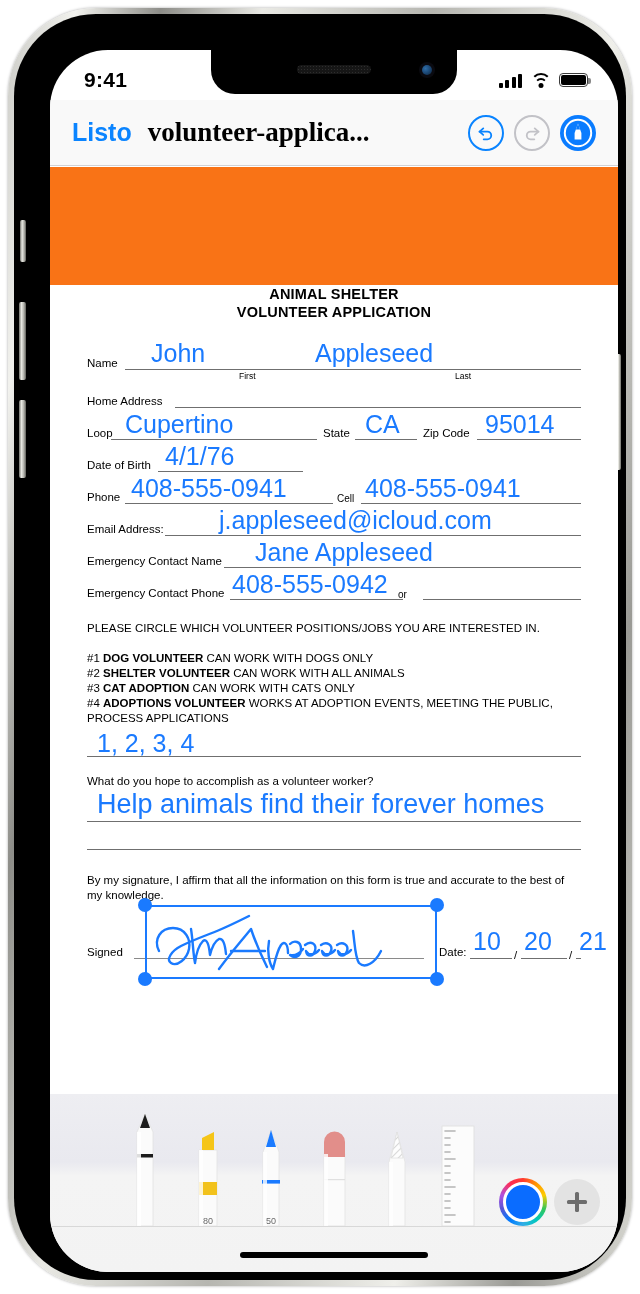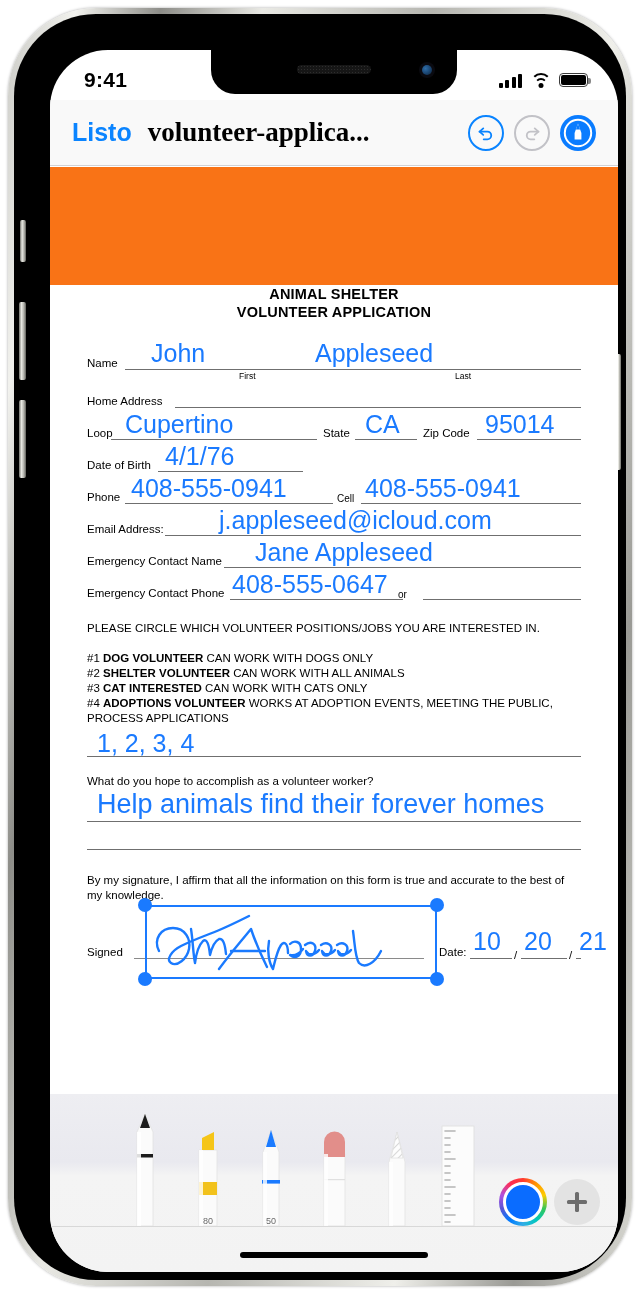--- a/index.html
+++ b/index.html
@@ -269,31 +269,31 @@
 
           <div class="row" style="height:30px; margin-top:2px;">
             <div class="lbl wlabel" style="left:0; top:10px;">Emergency Contact Name</div>
             <div class="fline" style="left:137px; right:0; top:22px;"></div>
             <div class="hand" style="position:absolute; left:168px; top:-5px;">Jane Appleseed</div>
           </div>
 
           <div class="row" style="height:30px; margin-top:2px;">
             <div class="lbl wlabel" style="left:0; top:10px;">Emergency Contact Phone</div>
             <div class="fline" style="left:143px; width:173px; top:22px;"></div>
-            <div class="hand" style="position:absolute; left:145px; top:-5px;">408-555-0647</div>
+            <div class="hand" style="position:absolute; left:145px; top:-5px;">408-555-0942</div>
             <div class="lbl wlabel" style="left:311px; top:12px; font-size:10px;">or</div>
             <div class="fline" style="left:336px; right:0; top:22px;"></div>
           </div>
 
           <div class="para" style="margin-top:14px;">PLEASE CIRCLE WHICH VOLUNTEER POSITIONS/JOBS YOU ARE INTERESTED IN.</div>
 
           <div style="margin-top:15px;">
             <div class="para"><span>#1 </span><b>DOG VOLUNTEER</b><span> CAN WORK WITH DOGS ONLY</span></div>
             <div class="para"><span>#2 </span><b>SHELTER VOLUNTEER</b><span> CAN WORK WITH ALL ANIMALS</span></div>
-            <div class="para"><span>#3 </span><b>CAT INTERESTED</b><span> CAN WORK WITH CATS ONLY</span></div>
+            <div class="para"><span>#3 </span><b>CAT ADOPTION</b><span> CAN WORK WITH CATS ONLY</span></div>
             <div class="para"><span>#4 </span><b>ADOPTIONS VOLUNTEER</b><span> WORKS AT ADOPTION EVENTS, MEETING THE PUBLIC, PROCESS APPLICATIONS</span></div>
           </div>
 
           <div class="row" style="height:30px; margin-top:4px;text-decoration:underline;">
             <div class="fline" style="left:0; right:0; top:26px;"></div>
             <div class="hand" style="position:absolute; left:10px; top:1px;">1, 2, 3, 4</div>
           </div>
 
           <div class="para" style="margin-top:14px;">What do you hope to accomplish as a volunteer worker?</div>
           <div class="row" style="height:32px; margin-top:2px;">

